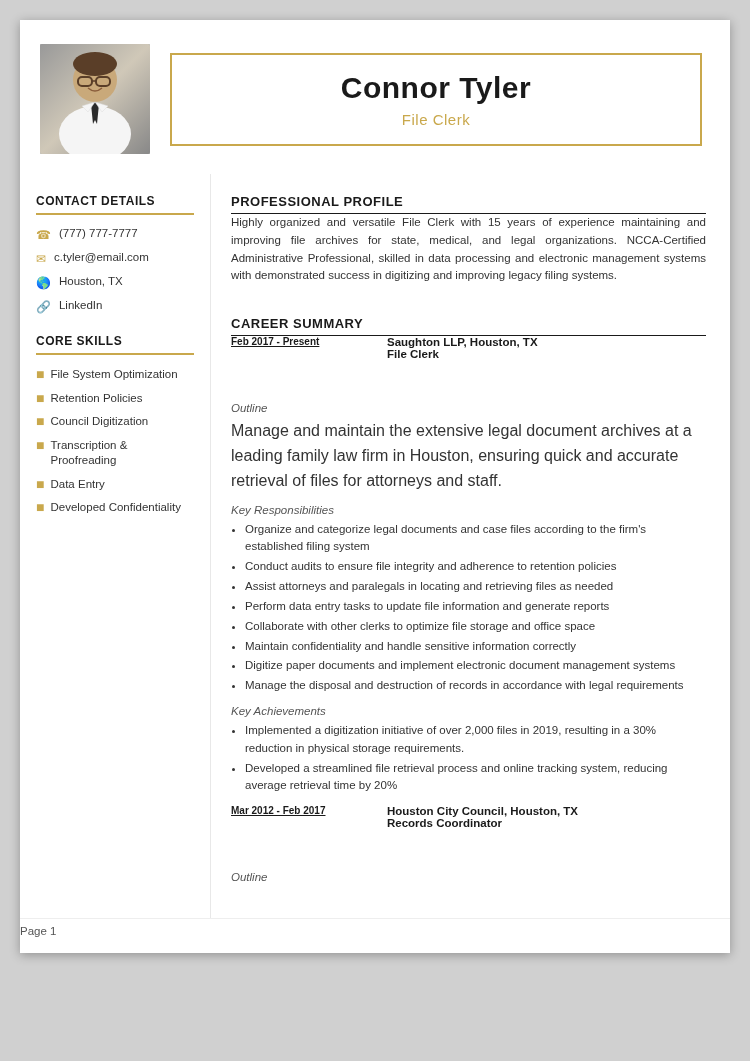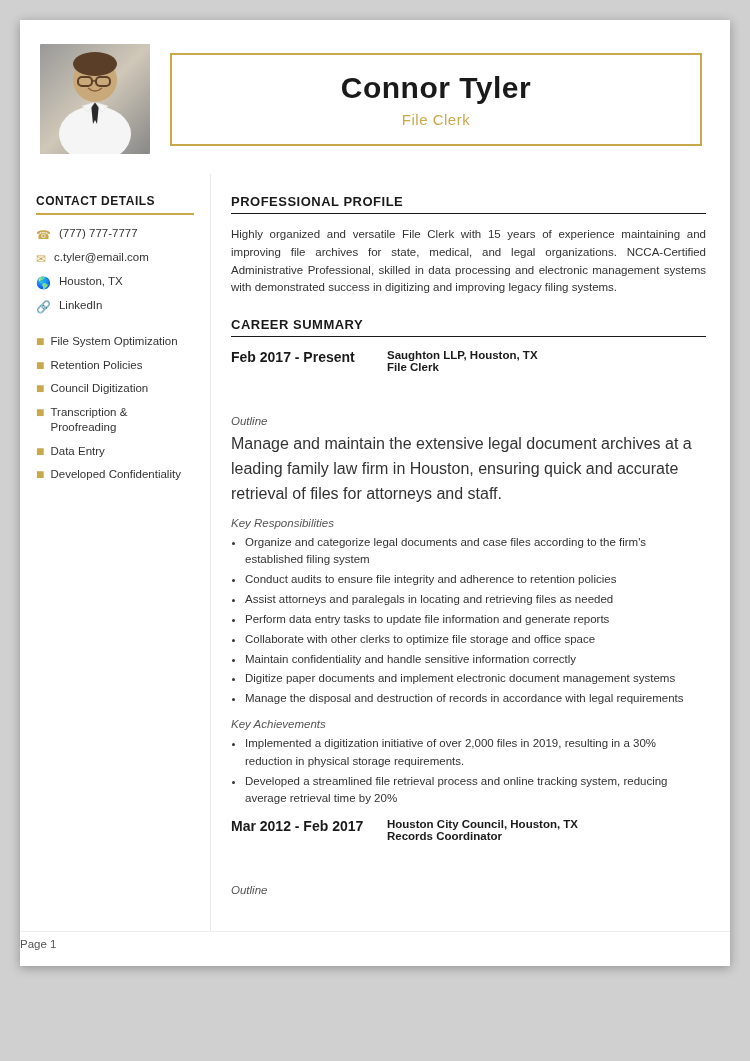--- a/index.html
+++ b/index.html
@@ -123,43 +123,43 @@
       border-left: 1px solid #e8e8e8;
     }
     .section-title {
       font-size: 13px;
       font-weight: 900;
       color: #1a1a1a;
       letter-spacing: 0.5px;
       text-transform: uppercase;
       border-bottom: 1.5px solid #1a1a1a;
       padding-bottom: 4px;
-      margin-bottom: 12px;
     }
     .profile-text {
       font-size: 11.5px;
       color: #333;
       line-height: 1.55;
       text-align: justify;
-      margin-bottom: 20px;
+      margin-bottom: 31px;
     }
     .career-section {
       margin-bottom: 4px;
     }
     .job-header {
       display: flex;
       gap: 16px;
       margin-bottom: 4px;
     }
     .job-dates {
-      font-size: 14px;
+      font-size: 10px;
       font-weight: 700;
       color: #1a1a1a;
       min-width: 140px;
       flex-shrink: 0;
+      text-decoration: underline;
     }
     .job-info {
       font-size: 11.5px;
       font-weight: 700;
       color: #1a1a1a;
     }
     .outline-label {
       font-size: 11.5px;
       color: #555;
       font-style: italic;
@@ -260,20 +260,21 @@
         <span class="contact-icon">🌎</span>
         <span>Houston, TX</span>
       </div>
       <div class="contact-item">
         <span class="contact-icon">🔗</span>
         <span>LinkedIn</span>
       </div>
 
       <div class="sidebar-divider"></div>
 
+      <div class="sidebar-section-title">CORE SKILLS</div>
 
       <div class="skill-item">
         <span class="skill-bullet">■</span>
         <span>File System Optimization</span>
       </div>
       <div class="skill-item">
         <span class="skill-bullet">■</span>
         <span>Retention Policies</span>
       </div>
       <div class="skill-item">

